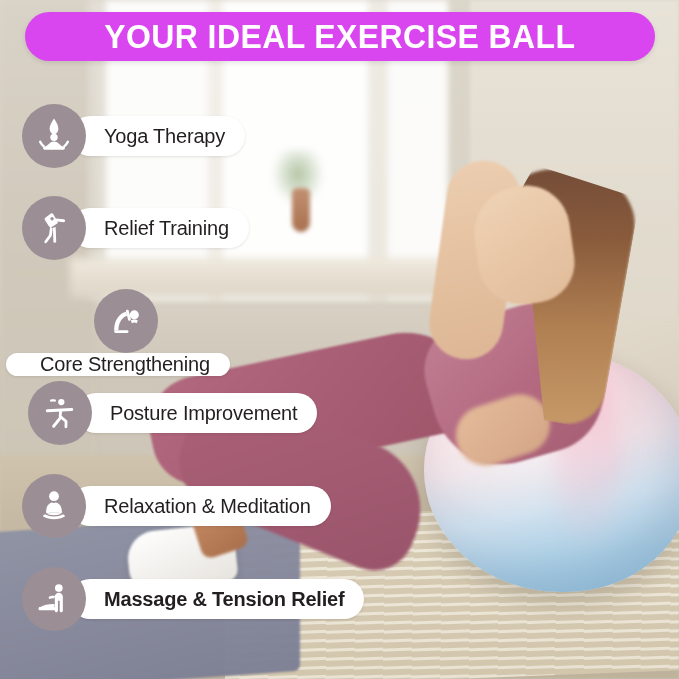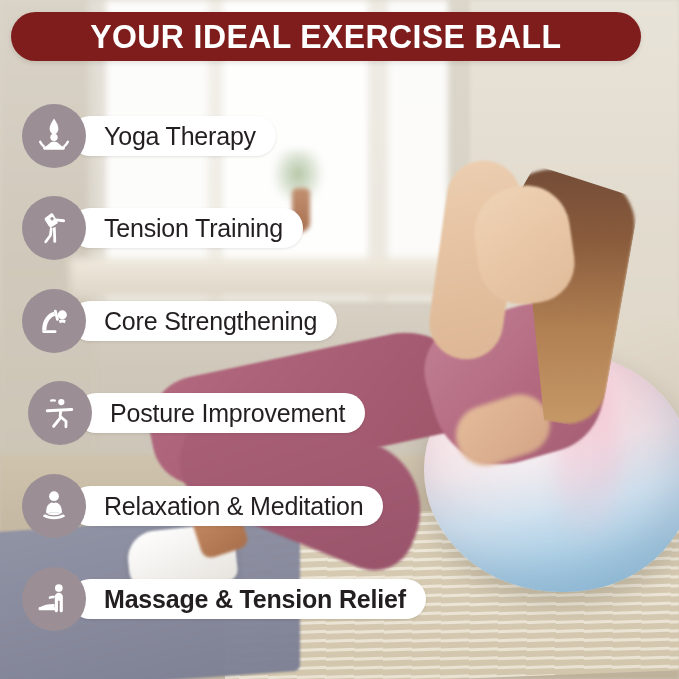--- a/index.html
+++ b/index.html
@@ -179,22 +179,22 @@
 
   
   .veil{
     position:absolute;inset:0;
     background:linear-gradient(180deg,rgba(255,255,255,.10),rgba(255,255,255,0) 35%);
     pointer-events:none;
   }
 
   
   .title-banner{
-    position:absolute;left:11px;top:12px;width:630px;height:49px;
-    background:#7f1d1d;
+    position:absolute;left:25px;top:12px;width:630px;height:49px;
+    background:#d946ef;
     border-radius:26px;
     display:flex;align-items:center;justify-content:center;
     box-shadow:0 2px 5px rgba(0,0,0,.10);
   }
   .title-text{
     color:#ffffff;
     font-weight:bold;
     font-size:33px;
     letter-spacing:.4px;
     white-space:nowrap;
@@ -221,21 +221,21 @@
     margin-left:-16px;
     height:40px;
     background:#ffffff;
     border-radius:22px;
     display:flex;align-items:center;
     padding:0 20px 0 34px;
     z-index:2;
     box-shadow:0 1px 3px rgba(0,0,0,.10);
   }
   .pill-label{
-    font-size:25px;
+    font-size:20px;
     color:#231f20;
     white-space:nowrap;
     font-family:"Liberation Sans", sans-serif;
     letter-spacing:-.2px;
   }
 </style>
 </head>
 <body>
 
 <div id="stage">
@@ -291,25 +291,25 @@
     <span class="icon-circle">
       <svg width="42" height="42" viewBox="0 0 48 48" fill="#ffffff">
         <path d="M20.5 7.5l-6.4 4.8c-.8.6-1 1.7-.5 2.5l4.8 7.6c.5.8 1.6 1.1 2.4.6l6.6-4c.9-.5 1.1-1.7.6-2.5l-5-8.4c-.5-.9-1.7-1.1-2.5-.6z"></path>
         <circle cx="21.8" cy="13.4" r="1.9" fill="#9b8f95"></circle>
         <path d="M25.8 16.3l9.1 1.1c1 .1 1.8-.6 1.8-1.6 0-.9-.7-1.6-1.6-1.7l-8.5-1-.8 3.2z"></path>
         <path d="M19.6 22.5l-1.2 8.8c-.1.6-.3 1.1-.7 1.6l-4.4 6c-.5.7-.4 1.7.3 2.2.7.5 1.7.3 2.2-.4l4.9-6.7c.5-.7.8-1.5.9-2.4l.9-7.3-2.9-1.8z"></path>
         <path d="M22.8 23.6l.5 15.7c0 .9.8 1.6 1.7 1.5.9 0 1.6-.8 1.5-1.7l-.6-16.2-3.1.7z"></path>
       </svg>
     </span>
     <span class="pill">
-      <span class="pill-label">Tension Training</span>
-    </span>
-  </div>
-
-  <div class="feature" style="left:22px;top:289px;">
+      <span class="pill-label">Relief Training</span>
+    </span>
+  </div>
+
+  <div class="feature" style="left:22px;top:289px;flex-direction:column;">
     <span class="icon-circle">
       <svg width="42" height="42" viewBox="0 0 48 48" fill="#ffffff">
         <path d="M10.5 34.5c0-7.5 2.5-13.5 7-17.6 2-1.9 4.4-3.1 6.6-3.6l1.2 4.6c-1.5.4-3.2 1.3-4.6 2.6-3.4 3.1-5.4 7.9-5.4 14h-4.8z"></path>
         <path d="M10.5 34.5h14.8c.9 0 1.6.7 1.6 1.6s-.7 1.6-1.6 1.6H12.1c-.9 0-1.6-.7-1.6-1.6v-1.6z"></path>
         <path d="M24 13.3l2.4 9.2c.2.9 1.2 1.4 2 1.1.9-.3 1.3-1.2 1.1-2.1l-2.4-9.2c-.2-.9-1.2-1.4-2-1.1-.9.3-1.3 1.2-1.1 2.1z"></path>
         <circle cx="33.5" cy="17" r="5.2"></circle>
         <path d="M29.6 23.2c1.3-.7 2.6-1 3.9-1 1.4 0 2.7.3 3.9 1l-1 3.4c-.9-.5-1.9-.8-2.9-.8s-2 .3-2.9.8l-1-3.4z"></path>
       </svg>
     </span>
     <span class="pill">

